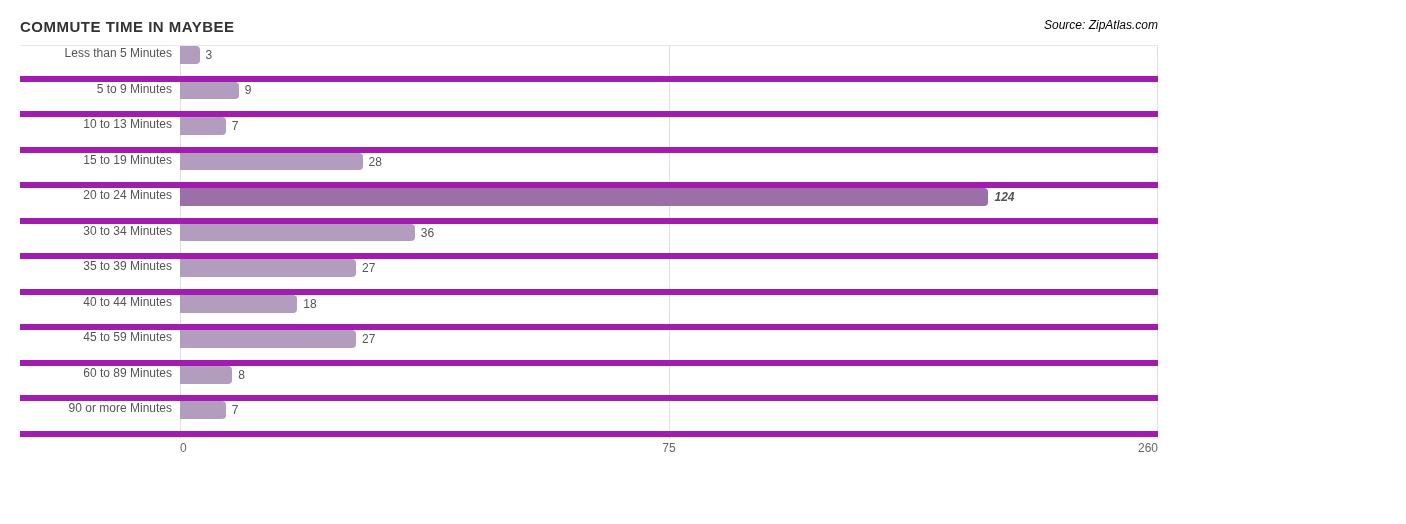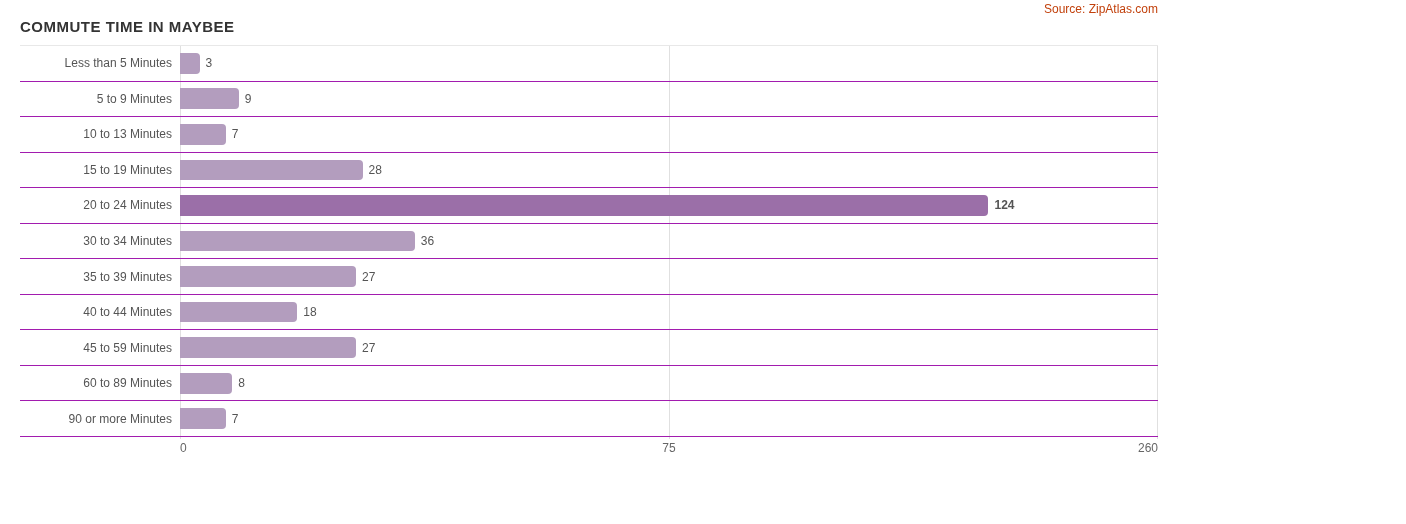--- a/index.html
+++ b/index.html
@@ -19,24 +19,25 @@
     .chart-title {
       font-size: 15px;
       font-weight: 600;
       color: #333;
       letter-spacing: 0.5px;
       text-transform: uppercase;
       margin-bottom: 10px;
     }
     .source-label {
       position: absolute;
-      top: 2px;
+      top: 18px;
       right: 20px;
       font-size: 12px;
-      color: #c2410c;
+      color: #000000;
+      font-style: italic;
     }
     .chart-area {
       display: flex;
       flex-direction: column;
       width: 100%;
       height: calc(100% - 50px);
       position: relative;
     }
     .grid-lines {
       position: absolute;
@@ -56,23 +57,23 @@
     }
     .rows-container {
       display: flex;
       flex-direction: column;
       flex: 1;
       position: relative;
       z-index: 1;
     }
     .bar-row {
       display: flex;
-      align-items: center;
+      align-items: flex-start;
       flex: 1;
-      border-bottom: 1px solid #a21caf;
+      border-bottom: 6px solid #a21caf;
     }
     .bar-row:first-child {
       border-top: 1px solid #e8e8e8;
     }
     .bar-label {
       width: 160px;
       min-width: 160px;
       font-size: 12px;
       color: #555;
       text-align: right;
@@ -97,20 +98,21 @@
       background: #9b6fa8;
     }
     .bar-value {
       margin-left: 6px;
       font-size: 12px;
       color: #555;
       white-space: nowrap;
     }
     .bar-row.highlighted .bar-value {
       font-weight: bold;
+      font-style: italic;
     }
     .x-axis {
       display: flex;
       margin-left: 160px;
       margin-top: 4px;
     }
     .x-tick {
       font-size: 12px;
       color: #666;
       position: relative;

